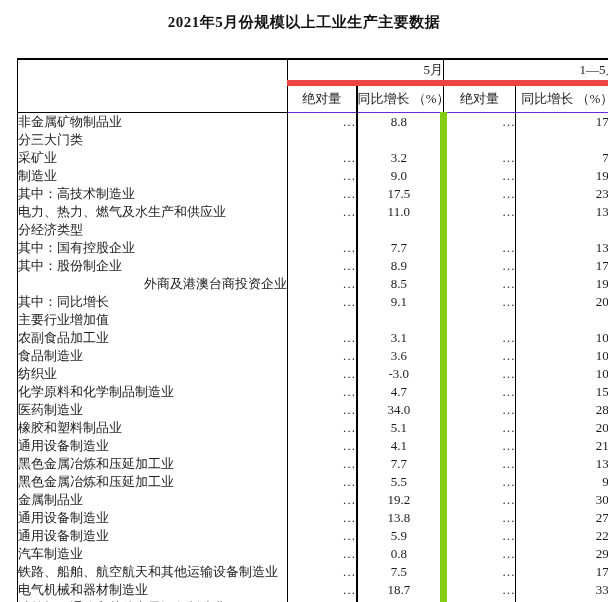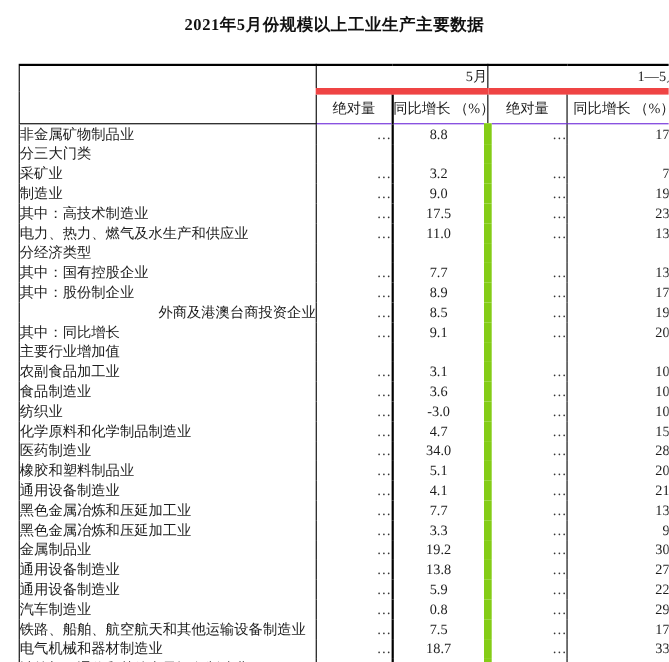--- a/index.html
+++ b/index.html
@@ -229,21 +229,21 @@
         <tr>
           <td class="c-label ind1">黑色金属冶炼和压延加工业</td>
           <td class="c-abs">…</td>
           <td class="c-g5">7.7</td>
           <td class="c-abs2">…</td>
           <td class="c-g15">13.4</td>
         </tr>
         <tr>
           <td class="c-label ind1">黑色金属冶炼和压延加工业</td>
           <td class="c-abs">…</td>
-          <td class="c-g5">3.3</td>
+          <td class="c-g5">5.5</td>
           <td class="c-abs2">…</td>
           <td class="c-g15">9.2</td>
         </tr>
         <tr>
           <td class="c-label ind1">金属制品业</td>
           <td class="c-abs">…</td>
           <td class="c-g5">19.2</td>
           <td class="c-abs2">…</td>
           <td class="c-g15">30.5</td>
         </tr>

